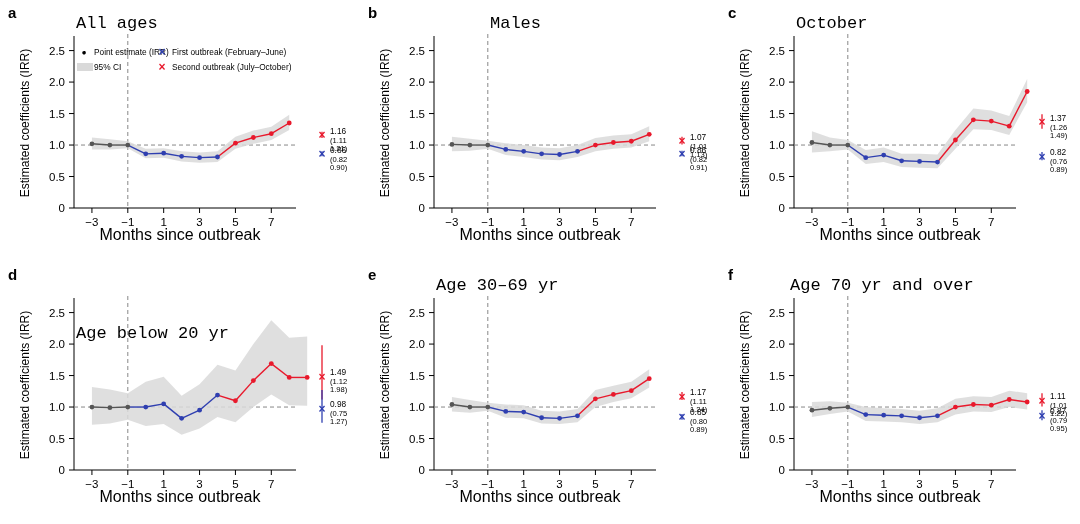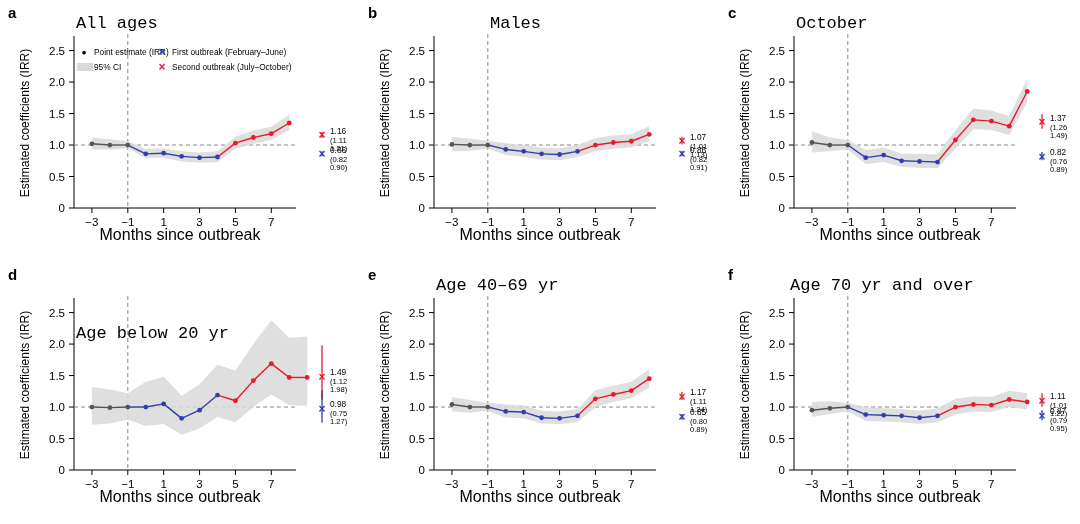--- a/index.html
+++ b/index.html
@@ -396,21 +396,21 @@
           <line x1="322" y1="160.77777777777777" x2="322" y2="128.03703703703704" stroke="#2f3fb0" stroke-width="1.3"></line>
           <text x="322" y="150.7962962962963" class="marker-x" text-anchor="middle" fill="#2f3fb0">×</text>
           <text x="330" y="145.2962962962963" class="ann-text" text-anchor="start">0.98</text>
           <text x="330" y="154.2962962962963" class="ann-text-sm" text-anchor="start">(0.75</text>
           <text x="330" y="162.2962962962963" class="ann-text-sm" text-anchor="start">1.27)</text>
         </g>
       </svg>
     </div>
     <div class="panel" style="left: 360px; top: 262px;">
       <div class="panel-letter">e</div>
-      <div class="panel-title" style="left: 76px;">Age 40–69 yr</div>
+      <div class="panel-title" style="left: 76px;">Age 30–69 yr</div>
       <div class="ylabel" style="top: 123px;">Estimated coefficients (IRR)</div>
       <div class="xlabel" style="left: 0px; bottom: 18px;">Months since outbreak</div>
       <svg class="plot" width="360" height="262">
         <line x1="74" y1="208" x2="296" y2="208" stroke="#000000" stroke-width="1"></line>
         <line x1="74" y1="36" x2="74" y2="208" stroke="#000000" stroke-width="1"></line>
         <line x1="91.93650793650794" y1="208" x2="91.93650793650794" y2="213" stroke="#000000" stroke-width="1"></line>
         <text x="91.93650793650794" y="226" class="tick-text" text-anchor="middle">−3</text>
         <line x1="127.80952380952381" y1="208" x2="127.80952380952381" y2="213" stroke="#000000" stroke-width="1"></line>
         <text x="127.80952380952381" y="226" class="tick-text" text-anchor="middle">−1</text>
         <line x1="163.6825396825397" y1="208" x2="163.6825396825397" y2="213" stroke="#000000" stroke-width="1"></line>

